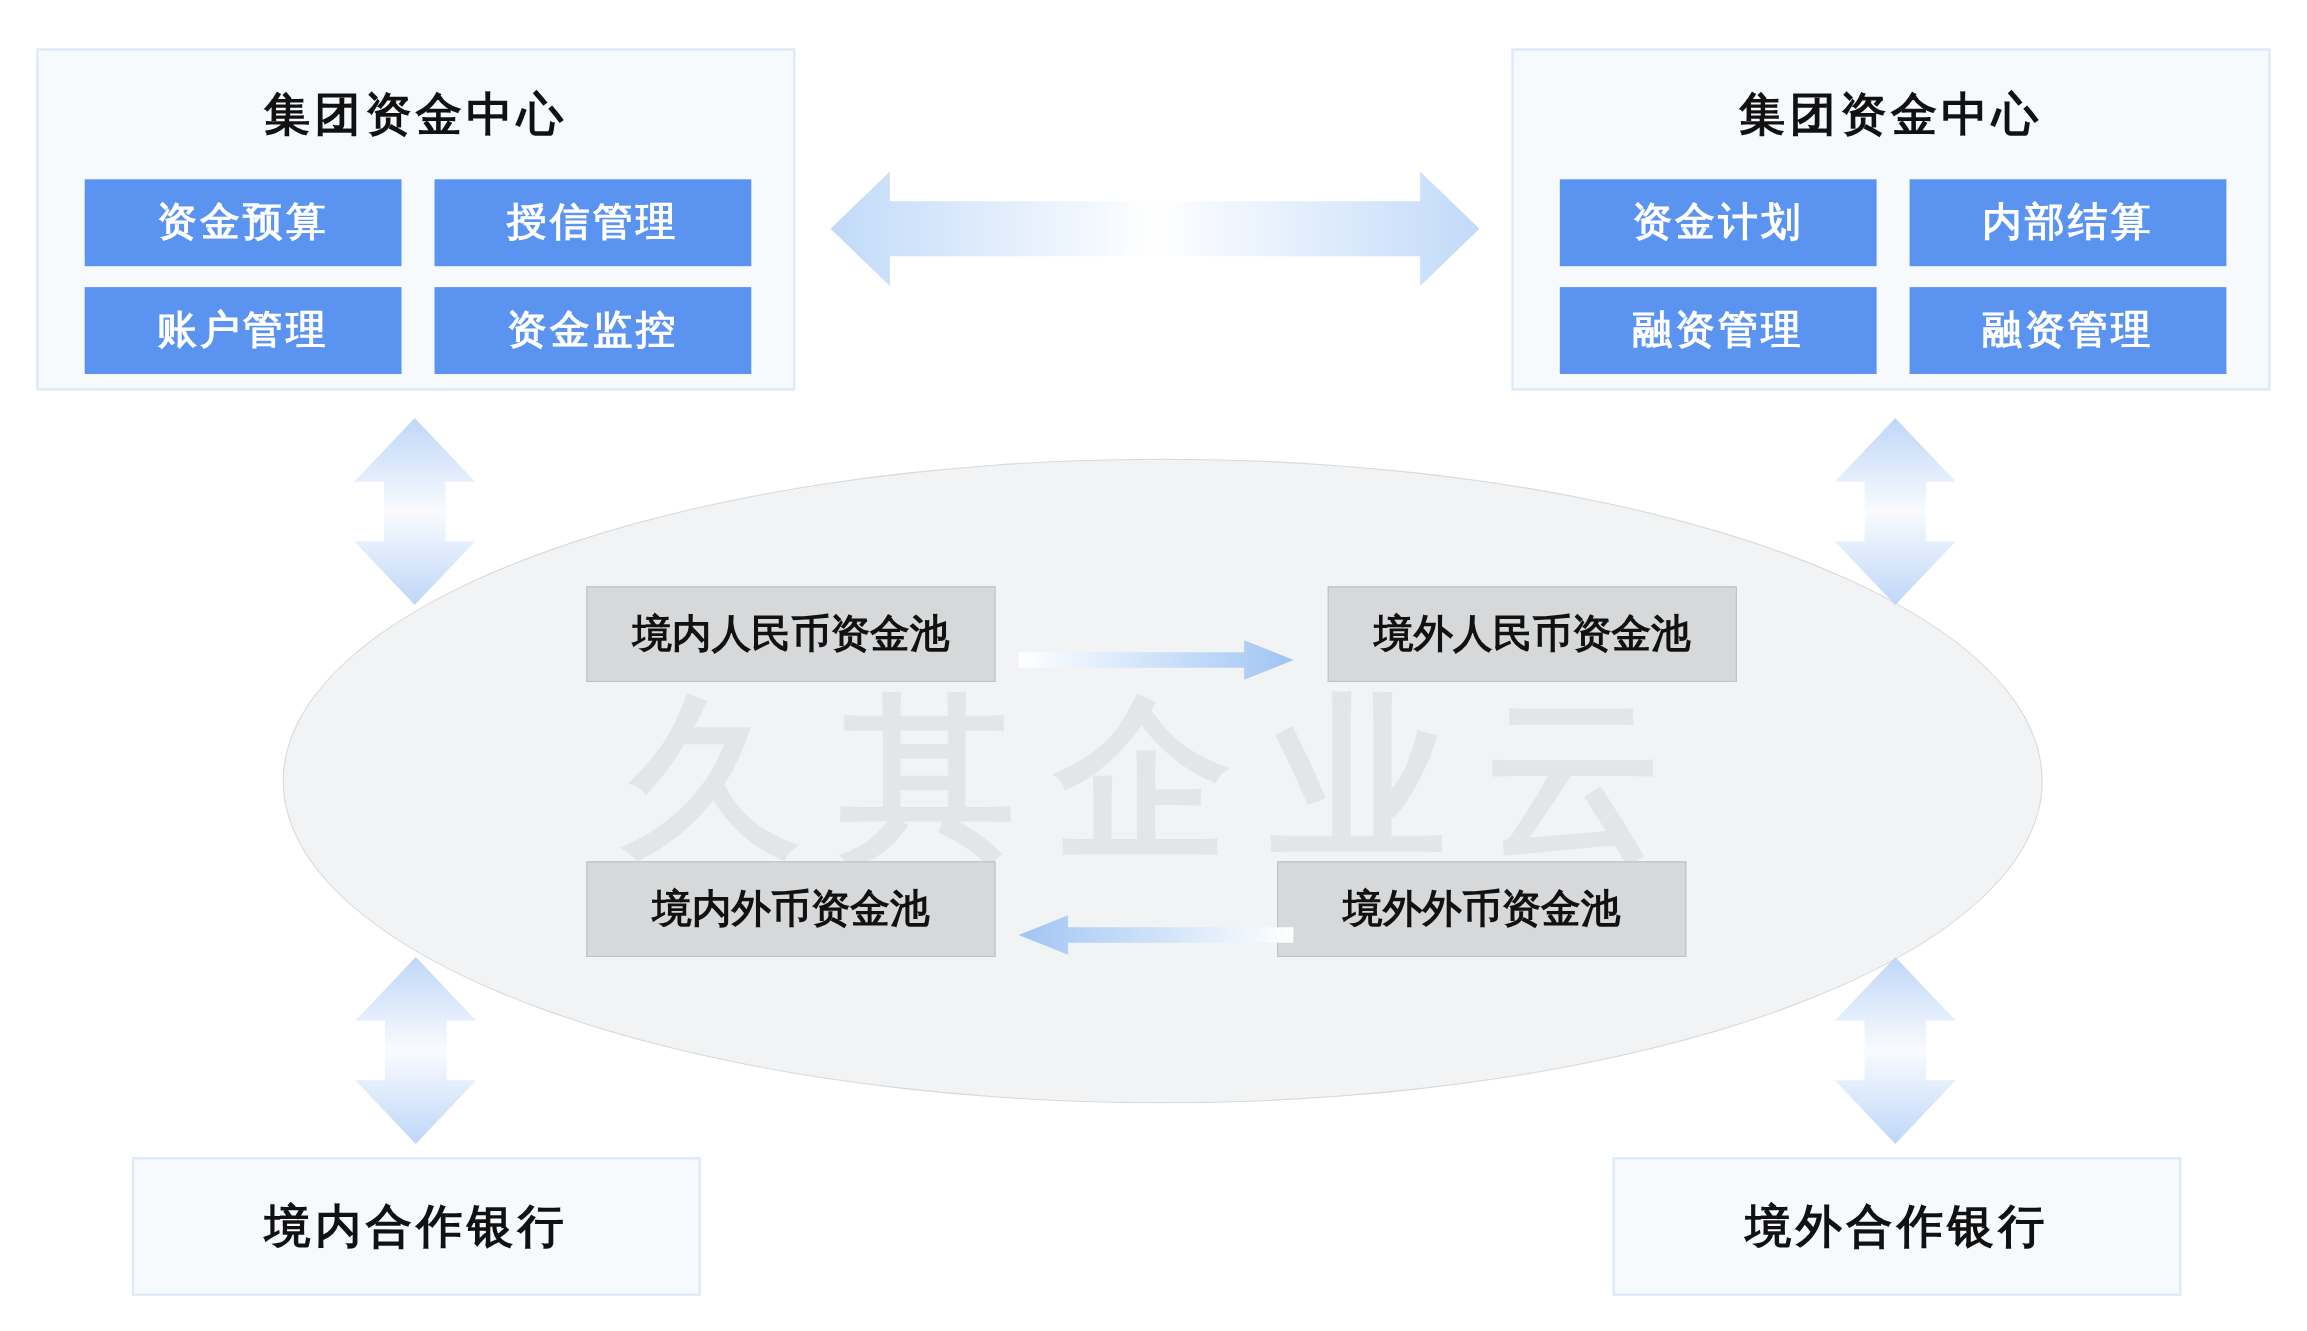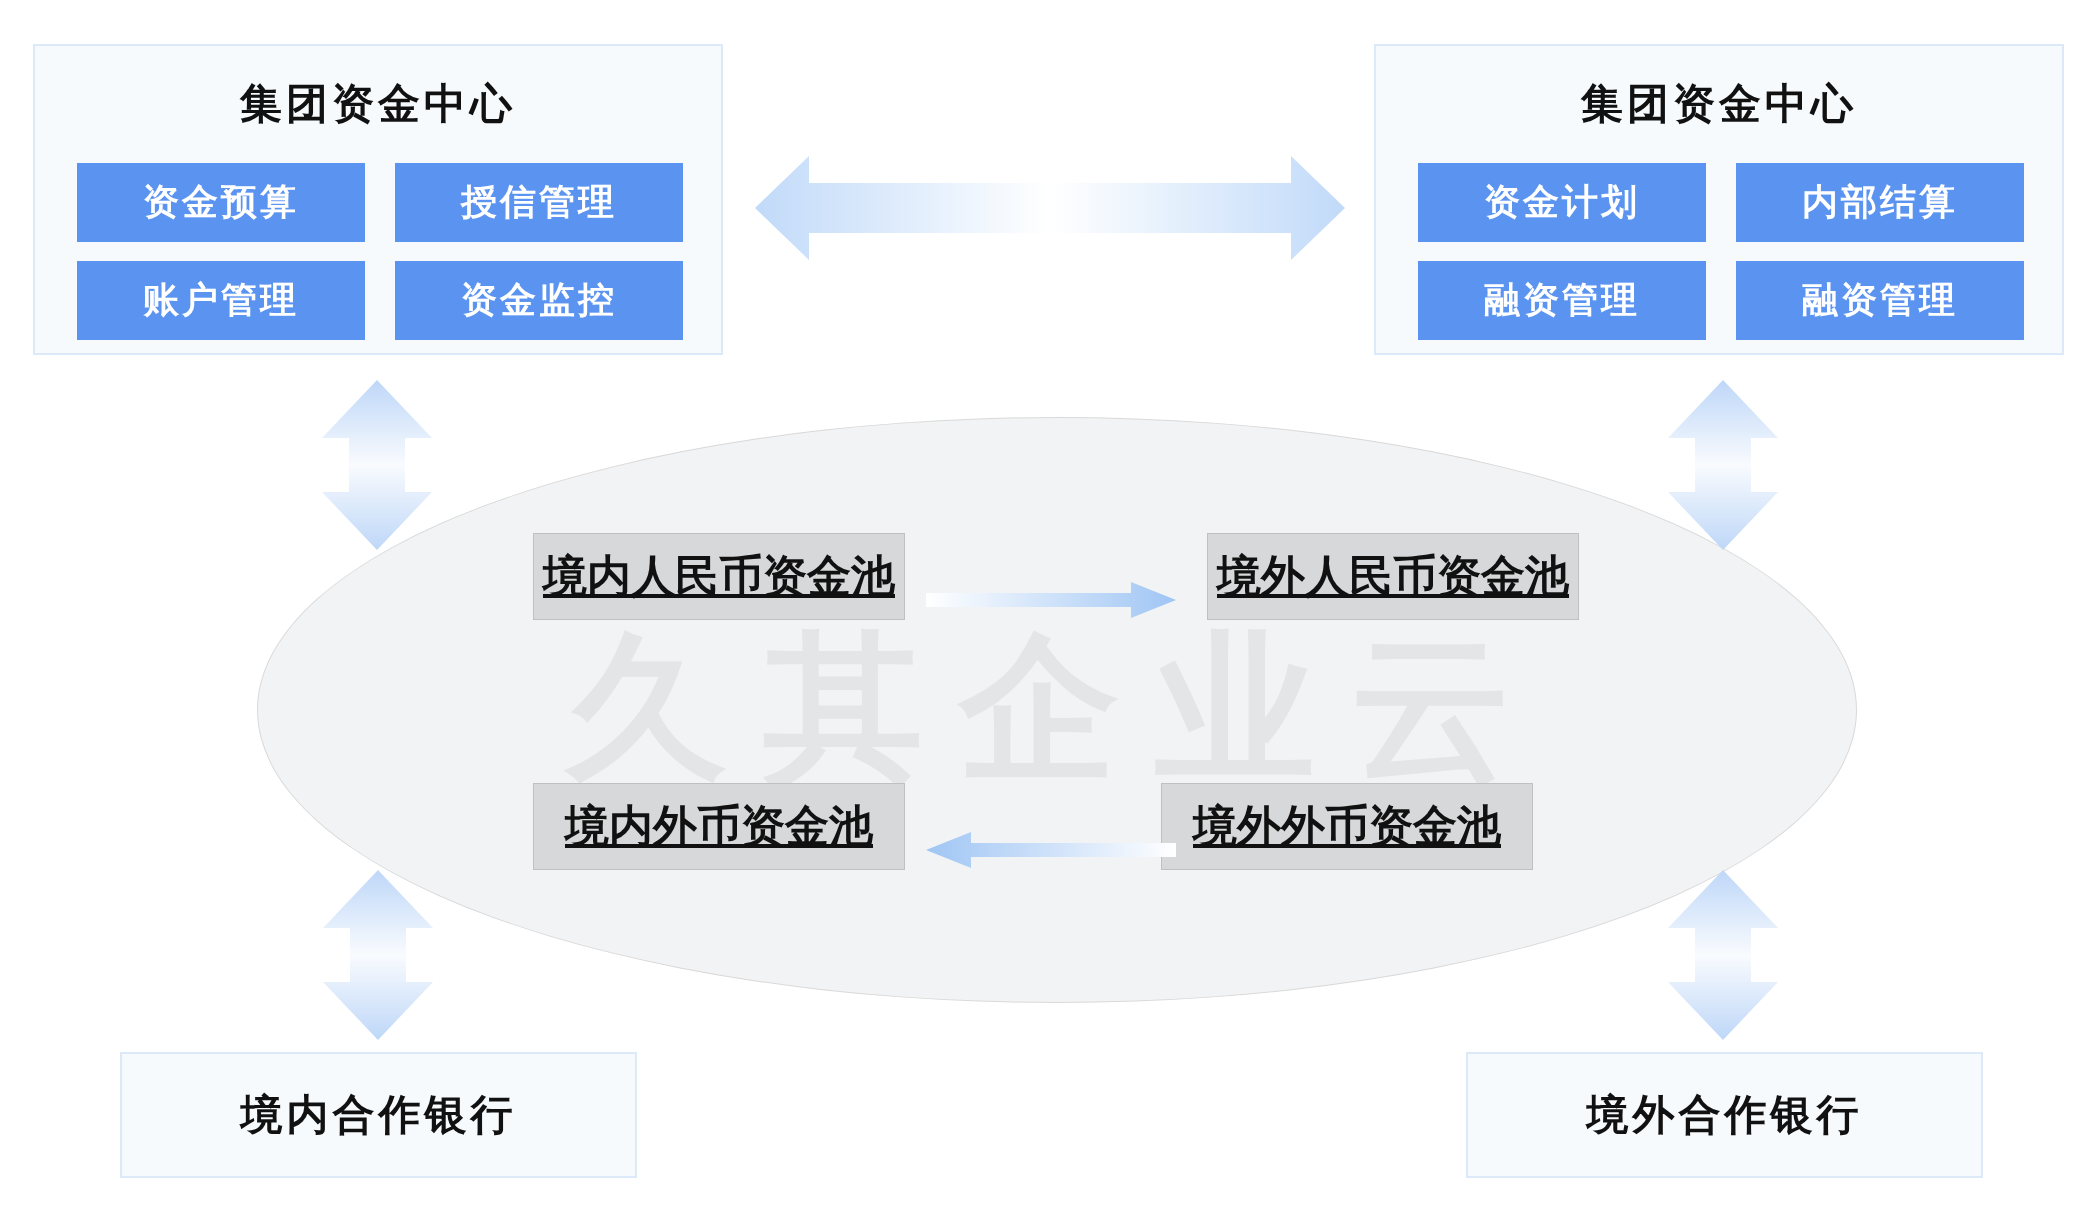--- a/index.html
+++ b/index.html
@@ -67,24 +67,23 @@
     user-select: none;
   }
 
   
   .pool {
     position: absolute;
     width: 372px; height: 87px;
     background: var(--pool-bg, #d7d8d9);
     border: 1px solid var(--pool-border, #bfc0c1);
     display: flex; align-items: center; justify-content: center;
-    font-size: 44px; font-weight: bold;
+    font-size: 36px; font-weight: bold;
     color: var(--text-color, #111111);
     z-index: 2;
-    text-decoration: underline;
   }
   .pool-tl { left: 533px;  top: 533px; }
   .pool-tr { left: 1207px; top: 533px; }
   .pool-bl { left: 533px;  top: 783px; }
   .pool-br { left: 1161px; top: 783px; }
 
   
   .flow-label {
     position: absolute;
     width: 300px;

